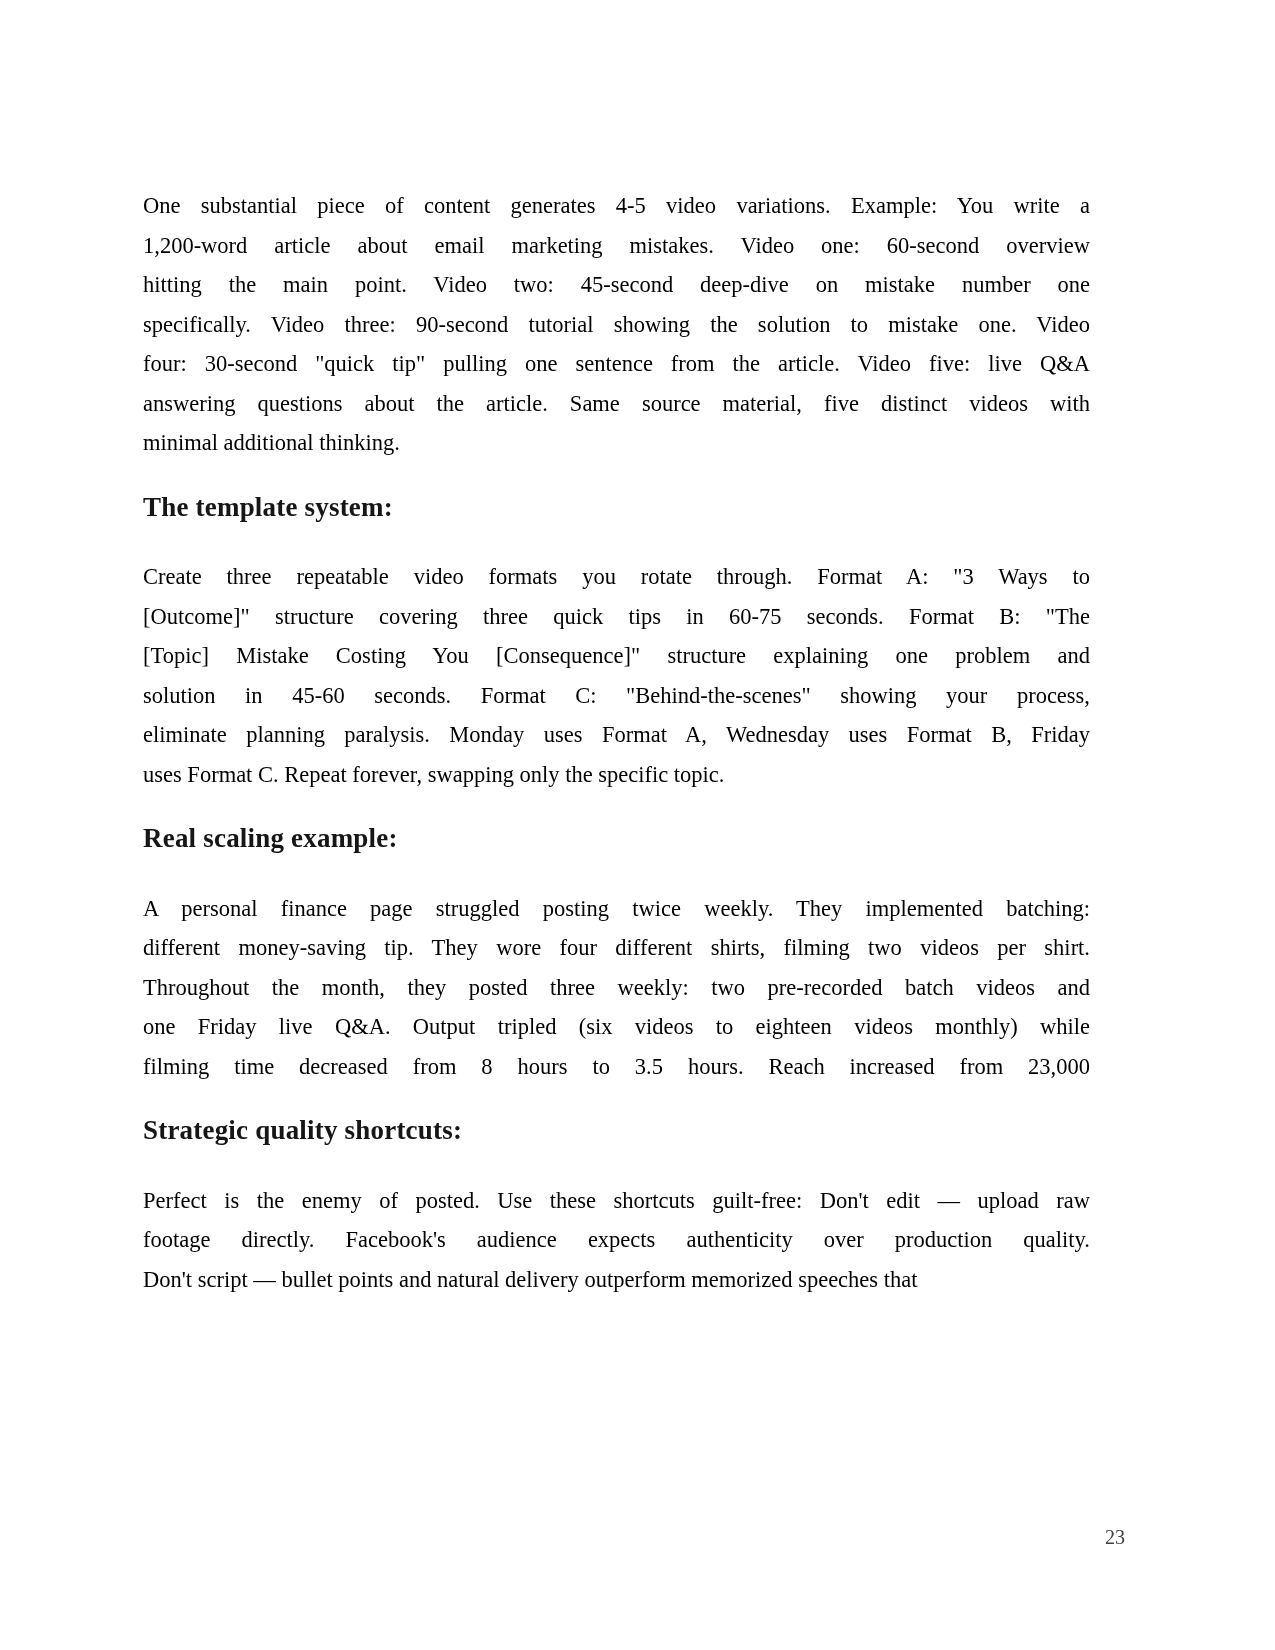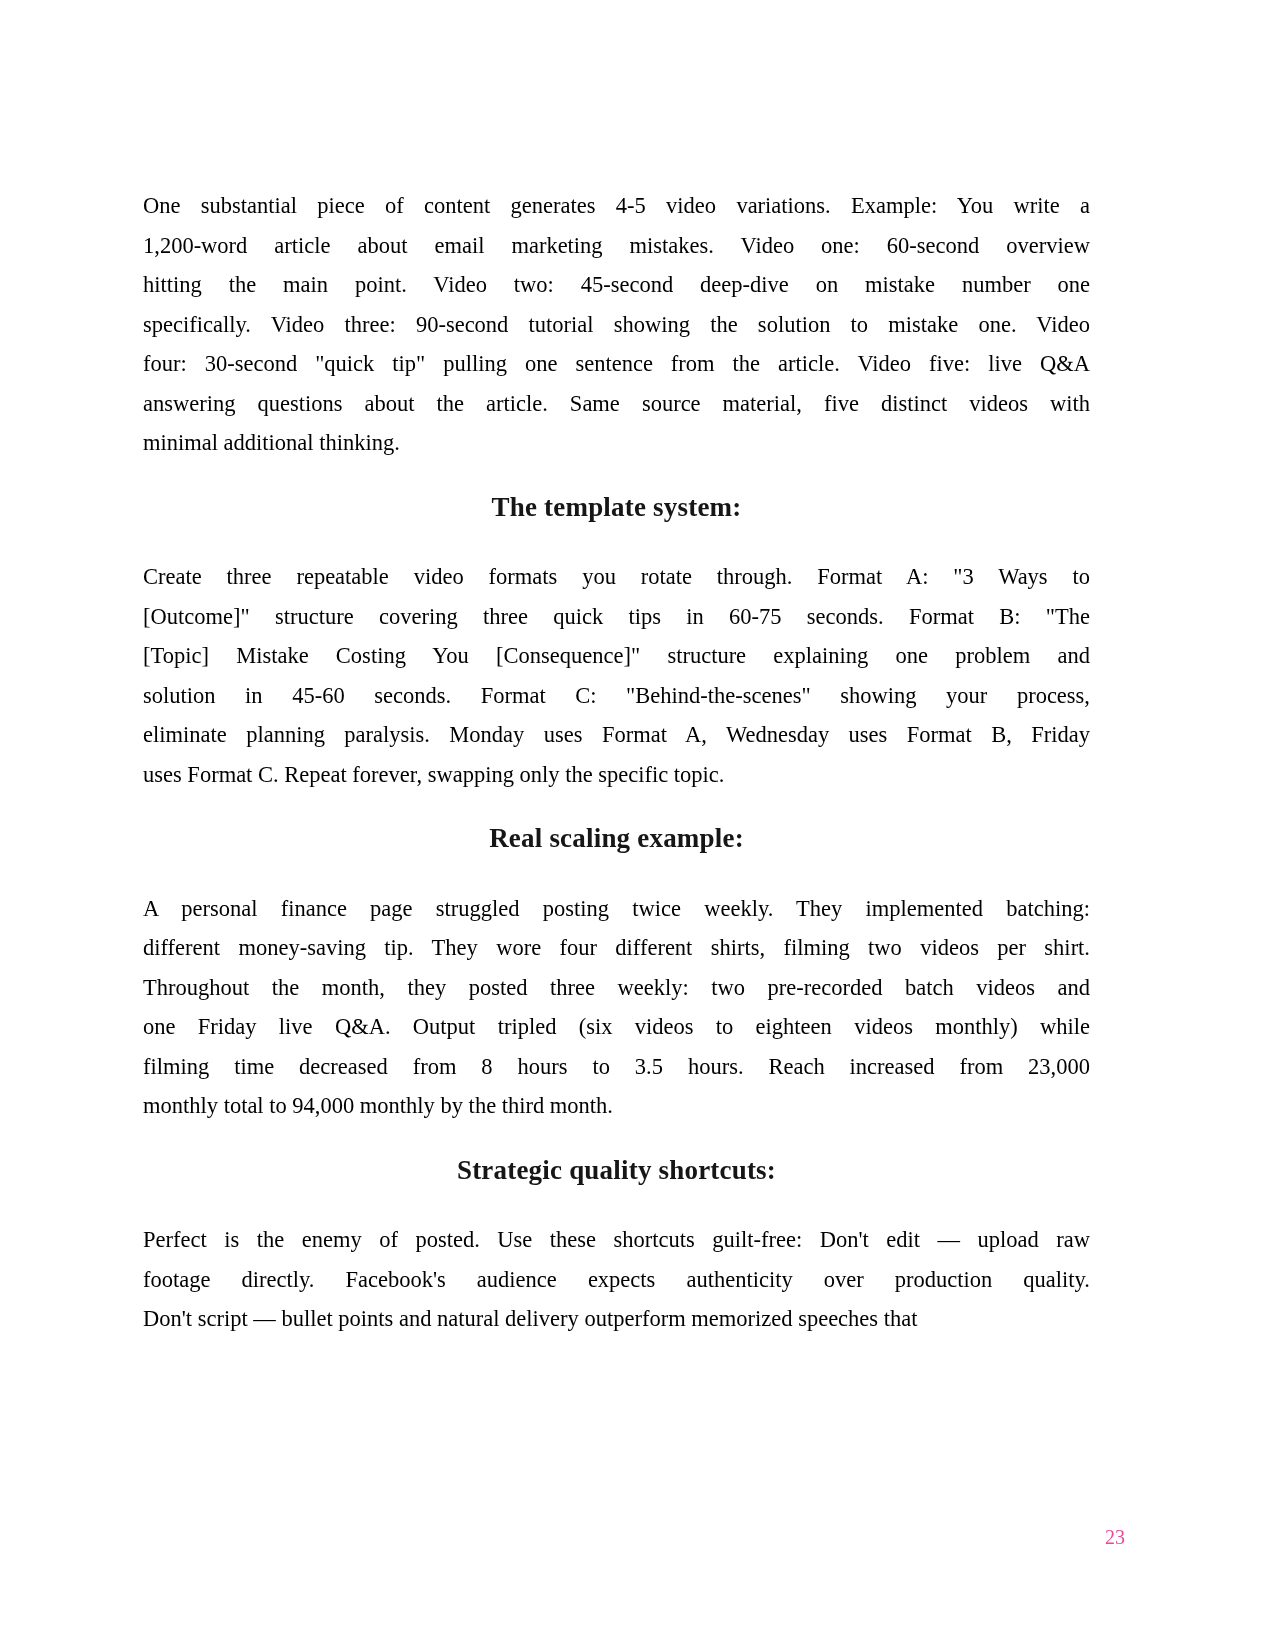--- a/index.html
+++ b/index.html
@@ -36,29 +36,28 @@
   .para .line.last {
     text-align-last: left;
   }
   .heading {
     font-size: 27px;
     line-height: 39.5px;
     font-weight: 700;
     color: #161616;
     margin: 0 0 30px 0;
     letter-spacing: 0.2px;
-    text-align: center;
   }
   .page-number {
     position: absolute;
     top: 1524px;
     right: 150px;
     font-size: 20px;
     line-height: 26px;
-    color: #ec4899;
+    color: #404040;
   }
 </style>
 </head>
 <body>
 
 <div>
   <main class="content">
     <div id="blocks">
         <p class="para">
           <span class="line">One substantial piece of content generates 4-5 video variations. Example: You write a</span>
@@ -78,21 +77,20 @@
           <span class="line">eliminate planning paralysis. Monday uses Format A, Wednesday uses Format B, Friday</span>
           <span class="line last">uses Format C. Repeat forever, swapping only the specific topic.</span>
         </p>
         <h2 class="heading">Real scaling example:</h2>
         <p class="para">
           <span class="line">A personal finance page struggled posting twice weekly. They implemented batching:</span>
           <span class="line">different money-saving tip. They wore four different shirts, filming two videos per shirt.</span>
           <span class="line">Throughout the month, they posted three weekly: two pre-recorded batch videos and</span>
           <span class="line">one Friday live Q&amp;A. Output tripled (six videos to eighteen videos monthly) while</span>
           <span class="line">filming time decreased from 8 hours to 3.5 hours. Reach increased from 23,000</span>
-          <span class="line last">monthly total to 94,000 monthly by the third month.</span>
         </p>
         <h2 class="heading">Strategic quality shortcuts:</h2>
         <p class="para">
           <span class="line">Perfect is the enemy of posted. Use these shortcuts guilt-free: Don't edit — upload raw</span>
           <span class="line">footage directly. Facebook's audience expects authenticity over production quality.</span>
           <span class="line last">Don't script — bullet points and natural delivery outperform memorized speeches that</span>
         </p>
       </div>
   </main>
   <div class="page-number">23</div>

